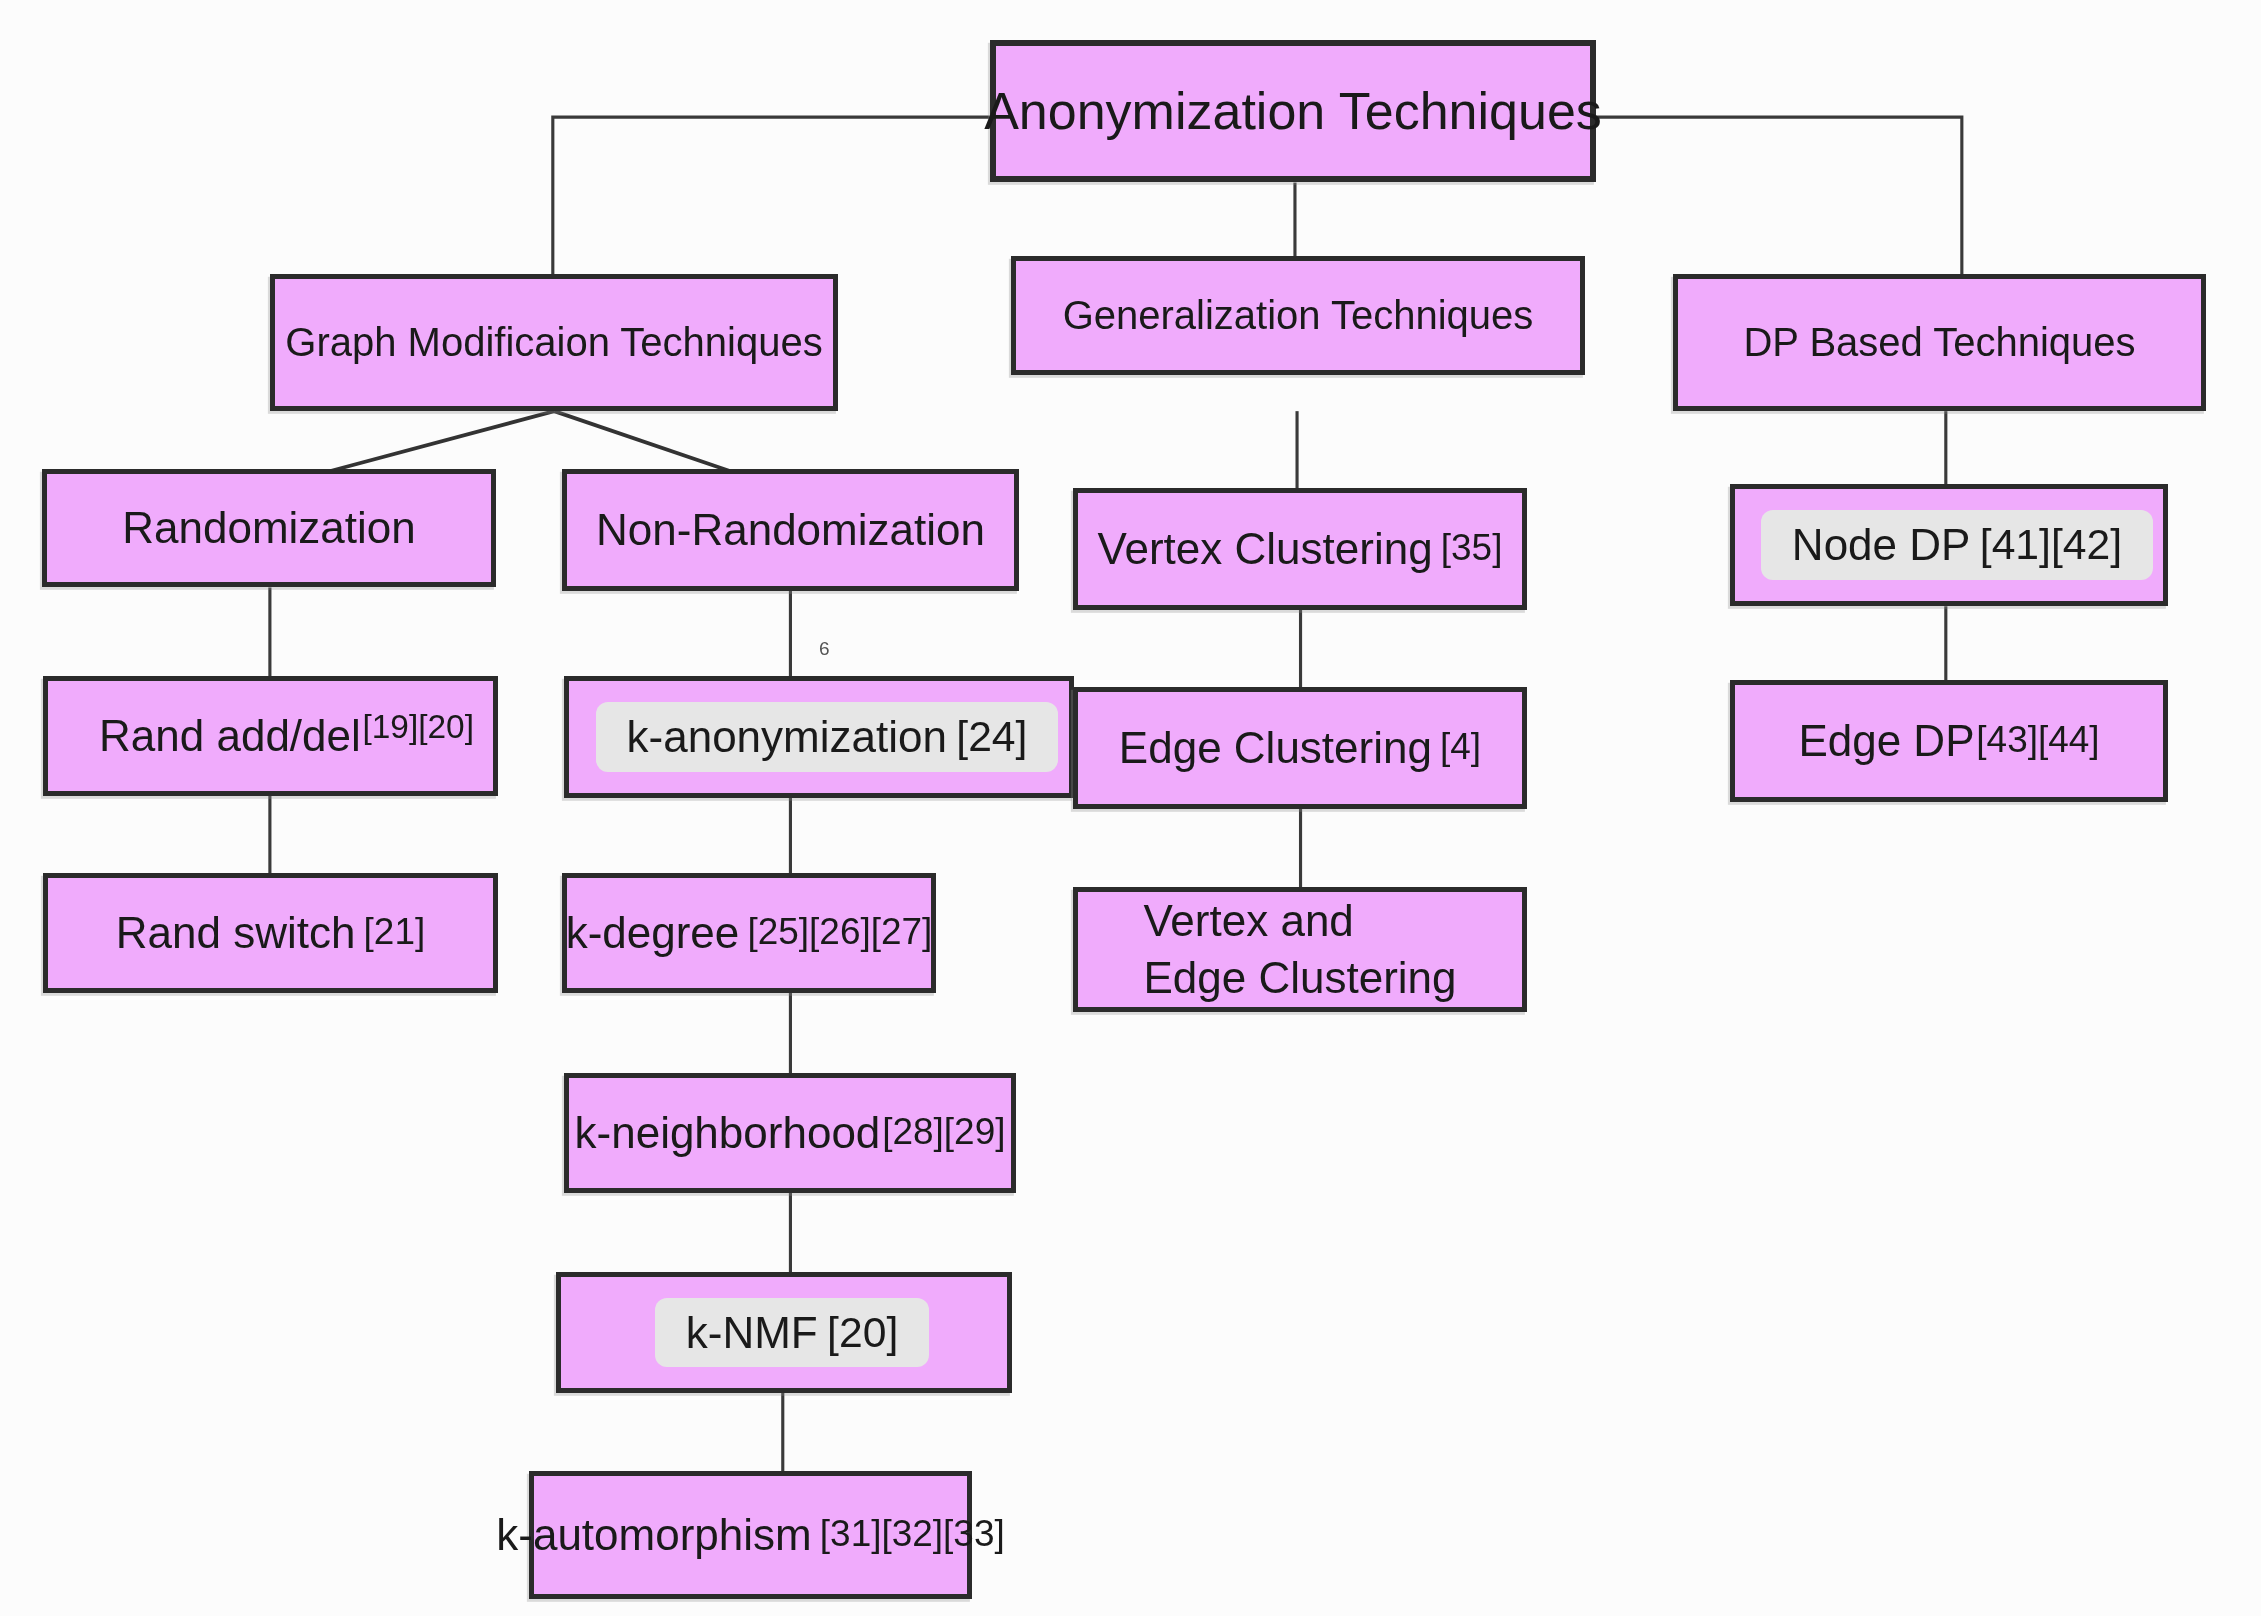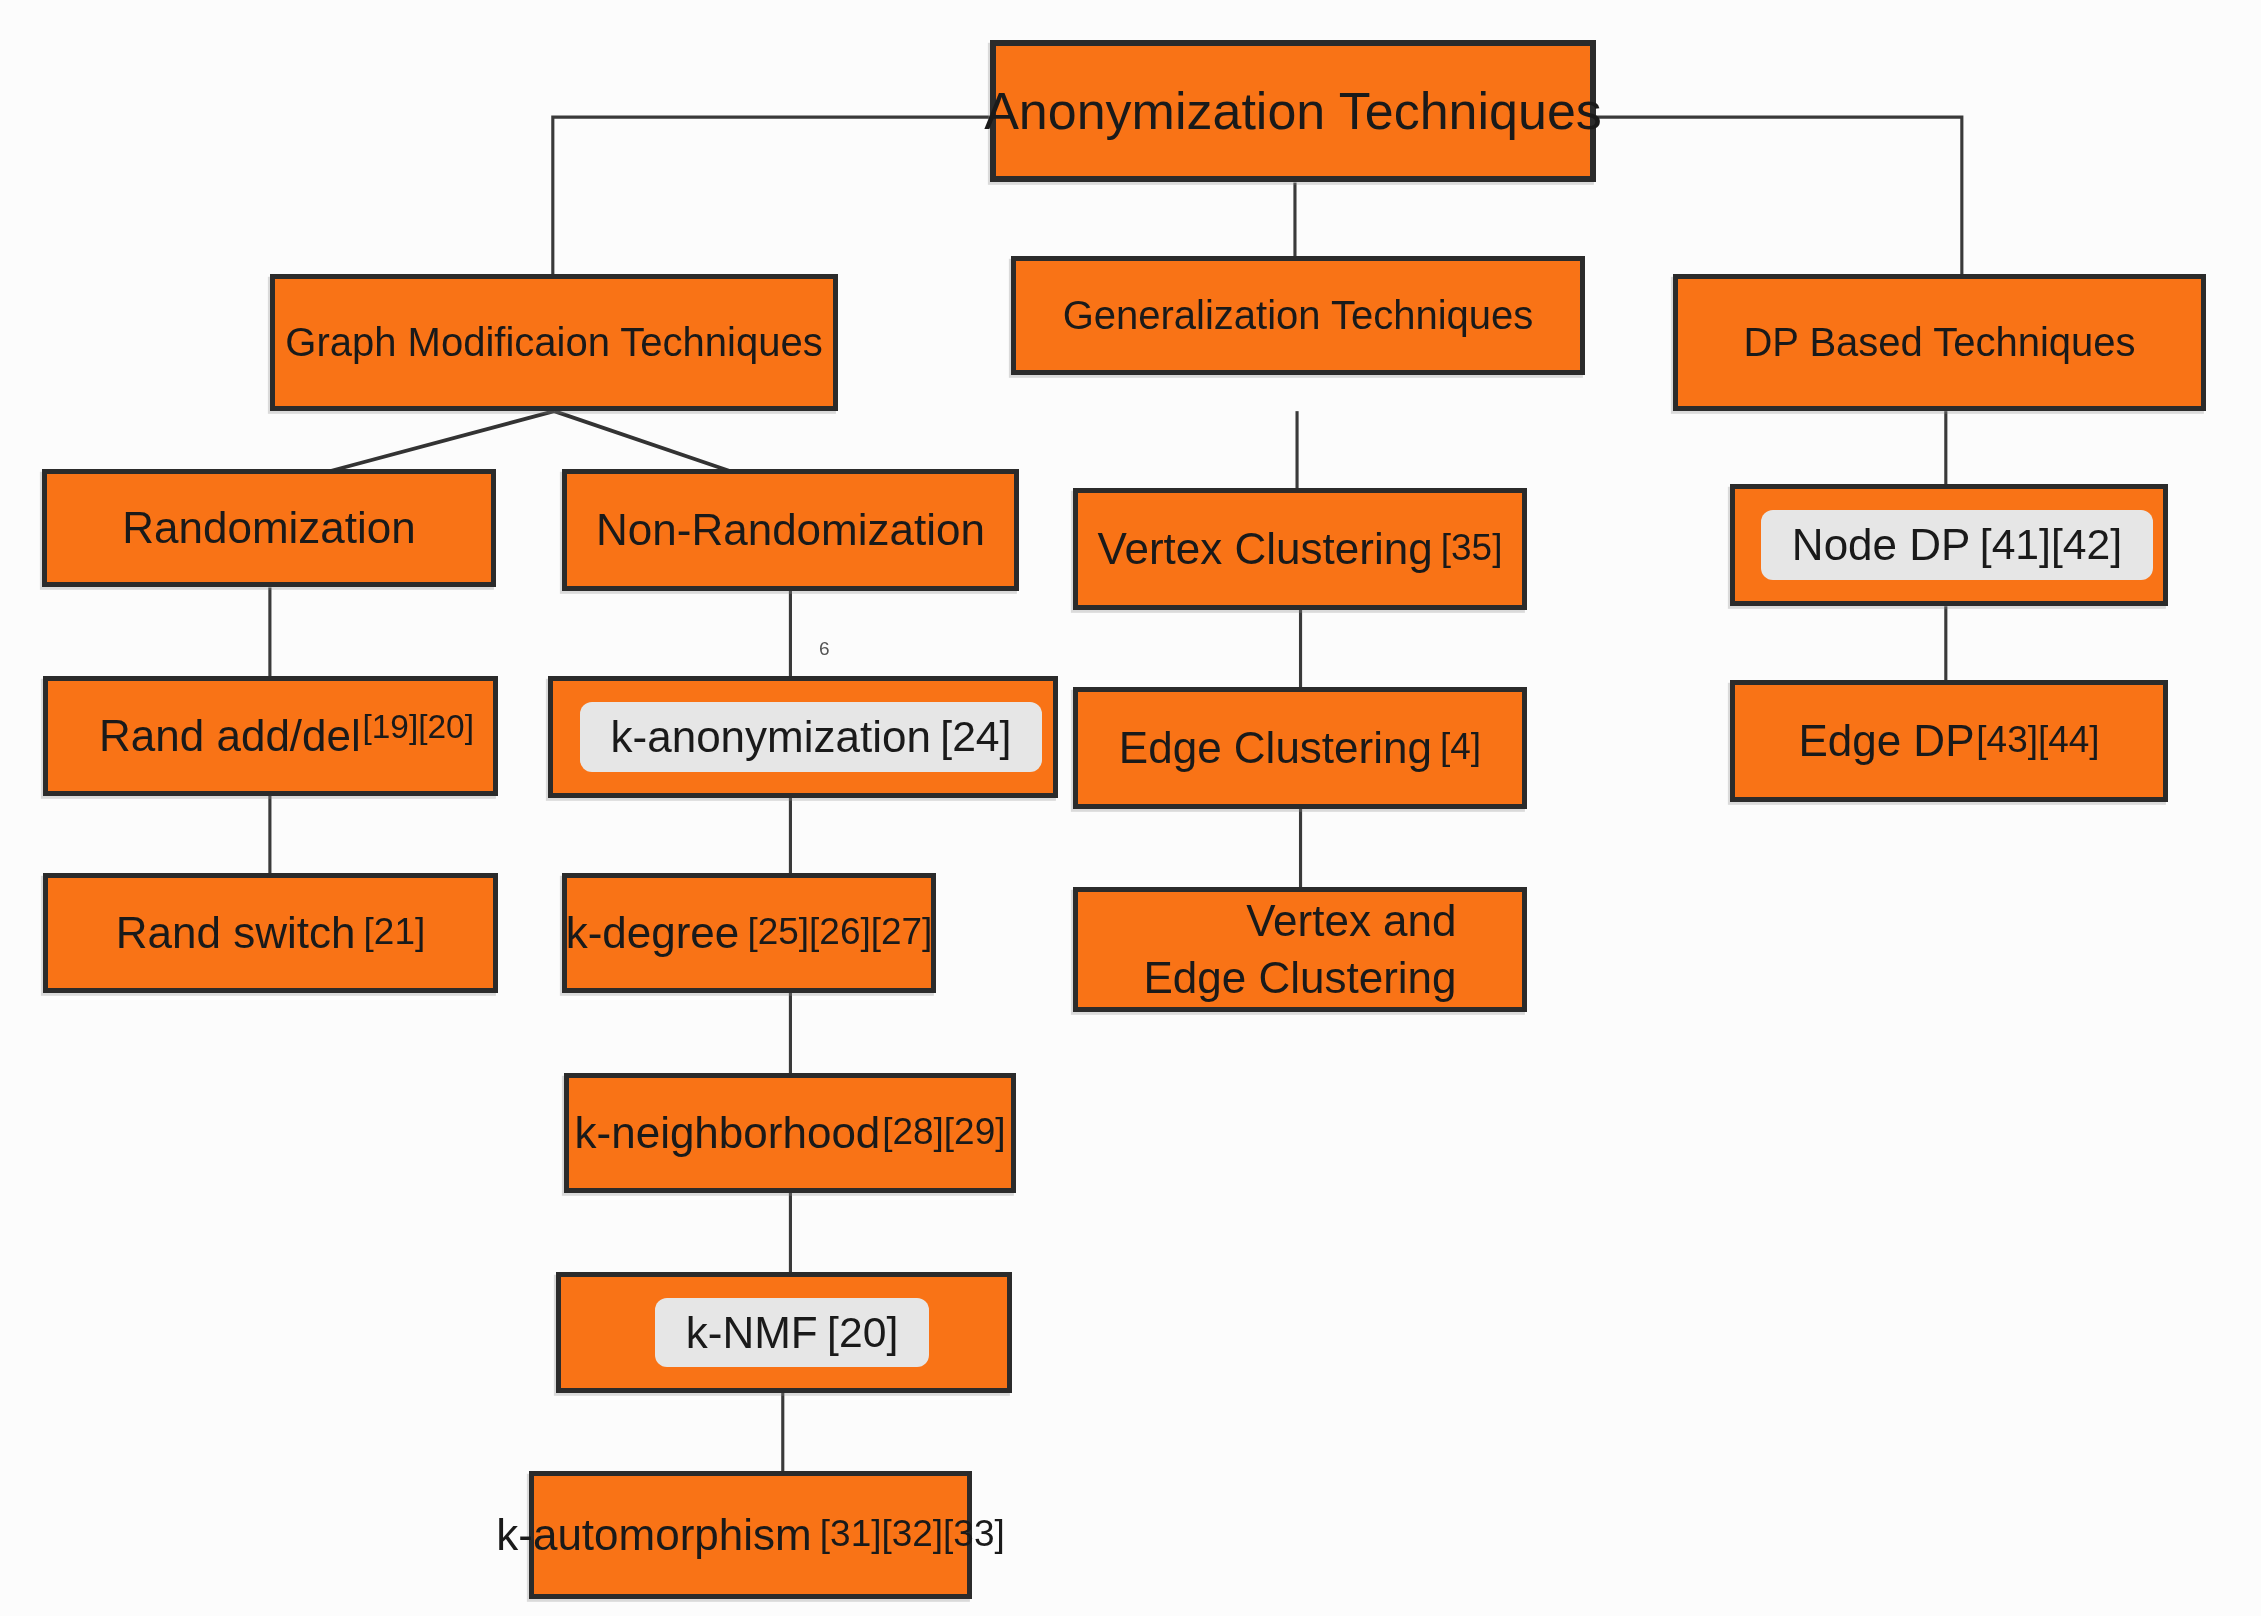--- a/index.html
+++ b/index.html
@@ -2,22 +2,22 @@
 <html style="font-size:11px"><head>
 <meta charset="utf-8">
 <style>
   html,body{margin:0;padding:0;background:#fcfcfc;}
   #canvas{
     position:relative;width:2261px;height:1616px;background:#fcfcfc;
     font-family:"Liberation Sans",sans-serif;color:#1a1a1a;overflow:hidden;
   }
   #connectors{position:absolute;left:0;top:0;width:100%;height:100%;}
   .box{
-    position:absolute;background:#f97316;border:5.6px solid #2b2b2b;box-sizing:border-box;
-    display:flex;align-items:center;justify-content:center;text-align:right;
+    position:absolute;background:#f0abfc;border:5.6px solid #2b2b2b;box-sizing:border-box;
+    display:flex;align-items:center;justify-content:center;text-align:left;
     box-shadow:-2.1px 2.8px 0 rgba(140,140,140,0.30);
     white-space:nowrap;
   }
   .f-title{font-size:52px;}
   .f-l2{font-size:40px;}
   .f-node{font-size:44px;}
   .lbl{display:inline-block;}
   .ref{font-size:0.84em;position:relative;top:-0.12em;margin-left:0.05em;}
   .ref.hi{font-size:0.76em;top:-0.40em;}
   .ref.same{font-size:0.97em;top:-0.02em;}
@@ -29,21 +29,21 @@
 
   
   #b-root{left:990px;top:40px;width:606px;height:142px;border-width:6.3px;}
   #b-graphmod{left:270px;top:274px;width:568px;height:137px;}
   #b-generalization{left:1011px;top:256px;width:574px;height:119px;}
   #b-dp{left:1673px;top:274px;width:533px;height:137px;}
   #b-randomization{left:42px;top:469px;width:454px;height:118px;}
   #b-nonrandomization{left:562px;top:469px;width:457px;height:122px;}
   #b-randadddel{left:43px;top:676px;width:455px;height:120px;padding-left:32px;}
   #b-randswitch{left:43px;top:873px;width:455px;height:120px;}
-  #b-kanon{left:548px;top:676px;width:510px;height:122px;}
+  #b-kanon{left:564px;top:676px;width:510px;height:122px;}
   #b-kdegree{left:562px;top:873px;width:374px;height:120px;}
   #b-kneighborhood{left:564px;top:1073px;width:452px;height:120px;}
   #b-knmf{left:556px;top:1272px;width:456px;height:121px;}
   #b-kautomorphism{left:529px;top:1471px;width:443px;height:128px;}
   #b-vertexclustering{left:1073px;top:488px;width:454px;height:122px;}
   #b-edgeclustering{left:1073px;top:687px;width:454px;height:122px;}
   #b-vertexedge{left:1073px;top:887px;width:454px;height:125px;}
   #b-nodedp{left:1730px;top:484px;width:438px;height:122px;}
   #b-edgedp{left:1730px;top:680px;width:438px;height:122px;}
 </style>

